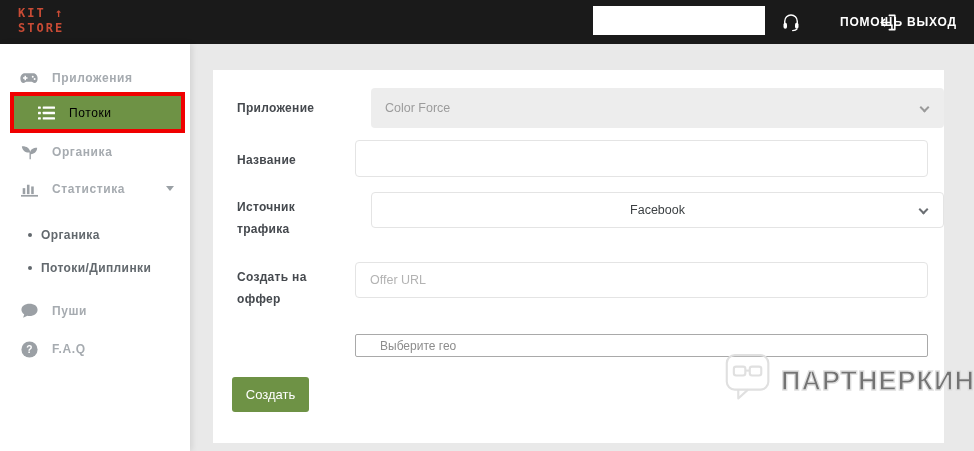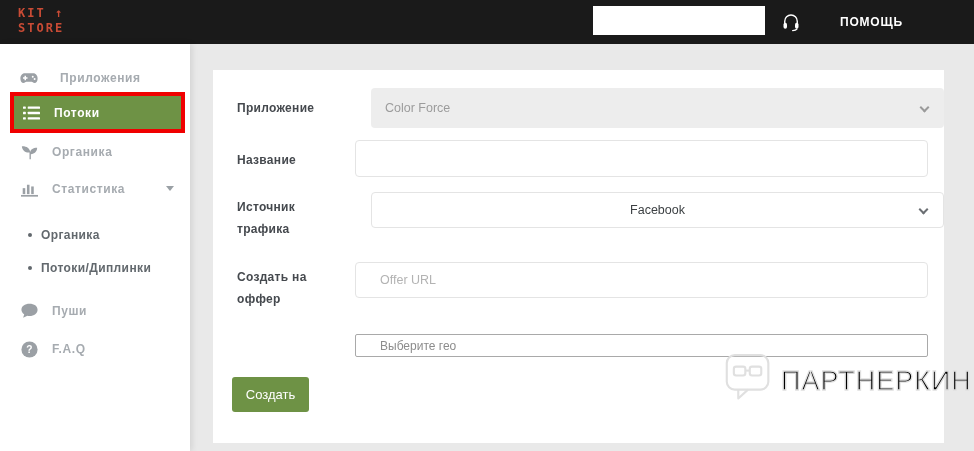--- a/index.html
+++ b/index.html
@@ -20,31 +20,31 @@
   .tb-btn svg { display:block; }
 
   
   .sidebar { position:absolute; left:0; top:44px; width:190px; height:407px; background:#ffffff;
              box-shadow:2px 0 6px rgba(0,0,0,0.10); z-index:2; }
   .side-row { position:absolute; left:0; width:190px; height:30px; display:flex; align-items:center;
               padding-left:20px; color:#a6abb0; font-size:12px; font-weight:bold;
               letter-spacing:0.6px; cursor:pointer; }
   .side-row .ic { width:18px; height:18px; margin-right:14px; flex:0 0 18px; display:flex;
                   align-items:center; justify-content:center; }
-  .row-apps   { top:19px;gap:8px; }
+  .row-apps   { top:19px; }
   .row-org    { top:93px; }
   .row-stats  { top:130px; }
   .row-sub1   { top:176px; }
   .row-sub2   { top:209px; }
   .row-push   { top:252px; }
   .row-faq    { top:290px; }
   .active-wrap { position:absolute; left:10px; top:48px; width:175px; height:41px;
                  border:4px solid #f00000; }
   .active-item { width:100%; height:100%; background:#6e9245; display:flex; align-items:center;
-                 padding-left:8px; color:#ffffff; font-size:12px; font-weight:bold;
+                 padding-left:23px; color:#000000; font-size:12px; font-weight:normal;
                  letter-spacing:0.6px; cursor:pointer; }
   .active-item .ic { width:18px; height:18px; margin-right:14px; display:flex; align-items:center;
                      justify-content:center; }
   .sub-row { padding-left:28px; color:#62686d; letter-spacing:0.4px; }
   .bullet { width:4px; height:4px; border-radius:50%; background:#62686d; margin-right:9px; flex:0 0 4px; }
   .caret { position:absolute; right:16px; top:12px; width:0; height:0;
            border-left:4px solid transparent; border-right:4px solid transparent;
            border-top:5px solid #9aa0a5; }
 
   
@@ -53,35 +53,35 @@
   .f-label { position:absolute; left:24px; width:108px; font-size:12px; font-weight:bold;
              color:#45494e; letter-spacing:0.3px; line-height:22px; }
   .lbl-1 { top:27px; } .lbl-2 { top:79px; } .lbl-3 { top:126px; } .lbl-4 { top:196px; } .lbl-5 { top:266px; }
   .field { position:absolute; left:142px; width:573px; border-radius:4px; font-size:12.5px; }
   .sel { display:flex; align-items:center; padding:4px 14px; cursor:pointer; position:absolute;margin-left:16px; }
   .sel-disabled { top:18px; height:40px; background:#ededed; color:#9c9c9c; cursor:default; }
   .sel-normal { top:122px; height:36px; background:#ffffff; border:1px solid #e4e4e4; color:#3c4043;justify-content:center; }
   .chev { position:absolute; right:16px; width:7px; height:7px; border-right:2px solid #6b6f73;
           border-bottom:2px solid #6b6f73; transform:rotate(45deg); margin-top:-2px; }
   .sel-disabled .chev { border-color:#9a9a9a; }
-  .txt-input { background:#ffffff; border:1px solid #e4e4e4; padding:0 24px; outline:none;
+  .txt-input { background:#ffffff; border:1px solid #e4e4e4; padding:0 14px; outline:none;
                color:#3c4043; }
   .txt-input::placeholder { color:#b3b3b3; }
   .inp-2 { top:70px; height:37px; }
   .inp-4 { top:192px; height:36px; }
   .geo-input { top:264px; height:23px; border:1px solid #a9a9a9; border-radius:2px;
                padding:0 24px; font-size:12px; }
   .geo-input::placeholder { color:#8c8c8c; }
   .submit-btn { position:absolute; left:19px; top:307px; width:77px; height:35px; background:#6e9245;
                 border:none; border-radius:3px; color:#ffffff; font-size:13px;
                 font-family:"Liberation Sans", sans-serif; cursor:pointer; }
 
   
   .watermark { position:absolute; left:512px; top:283px; display:flex; align-items:center; gap:10px; }
-  .wm-text { font-size:27px; font-weight:normal; letter-spacing:1px; color:#000000;
+  .wm-text { font-size:27px; font-weight:bold; letter-spacing:1px; color:#737373;
              -webkit-text-stroke:1.3px #e0e0e0; white-space:nowrap; }
 </style>
 </head>
 <body>
 
 <div class="page">
 
   <div class="topbar">
     <div class="logo">
       <div>KIT ↑</div>
@@ -91,20 +91,30 @@
     <div class="tb-btn tb-help">
       <span>
         <svg width="20" height="20" viewBox="0 0 24 24" fill="none" stroke="#ffffff" stroke-width="1.7" stroke-linecap="round">
           <path d="M4.5 14v-3a7.5 7.5 0 0 1 15 0v3"></path>
           <rect x="3" y="13" width="4.2" height="7" rx="2.1" fill="#ffffff" stroke="none"></rect>
           <rect x="16.8" y="13" width="4.2" height="7" rx="2.1" fill="#ffffff" stroke="none"></rect>
           <path d="M19 20.5a5.5 2.6 0 0 1-5 1.8"></path>
         </svg>
       </span>
       <span>ПОМОЩЬ</span>
+    </div>
+    <div class="tb-btn tb-logout">
+      <span>
+        <svg width="19" height="19" viewBox="0 0 24 24" fill="none" stroke="#ffffff" stroke-width="2" stroke-linecap="round" stroke-linejoin="round">
+          <path d="M13 3h7v18h-7"></path>
+          <path d="M3 12h11"></path>
+          <path d="M7 8l-4 4 4 4"></path>
+        </svg>
+      </span>
+      <span>ВЫХОД</span>
     </div>
   </div>
 
   <div class="sidebar">
 
     <div class="side-row row-apps">
       <span class="ic">
         <svg width="19" height="12" viewBox="0 0 24 14" fill="#9ba0a5">
           <path d="M6.5 0.5 C2.5 0.5 0.5 4 0.5 7.5 c0 3.5 1.6 6 4.2 6 c1.9 0 2.6-1.6 3.8-1.6 h7 c1.2 0 1.9 1.6 3.8 1.6 c2.6 0 4.2-2.5 4.2-6 C23.5 4 21.5 0.5 17.5 0.5 z M6 4 h2 v2 h2 v2 H8 v2 H6 V8 H4 V6 h2 z M17 4 a1.3 1.3 0 1 1 0 2.6 a1.3 1.3 0 0 1 0-2.6 z M19.5 7 a1.3 1.3 0 1 1 0 2.6 a1.3 1.3 0 0 1 0-2.6 z"></path>
         </svg>

